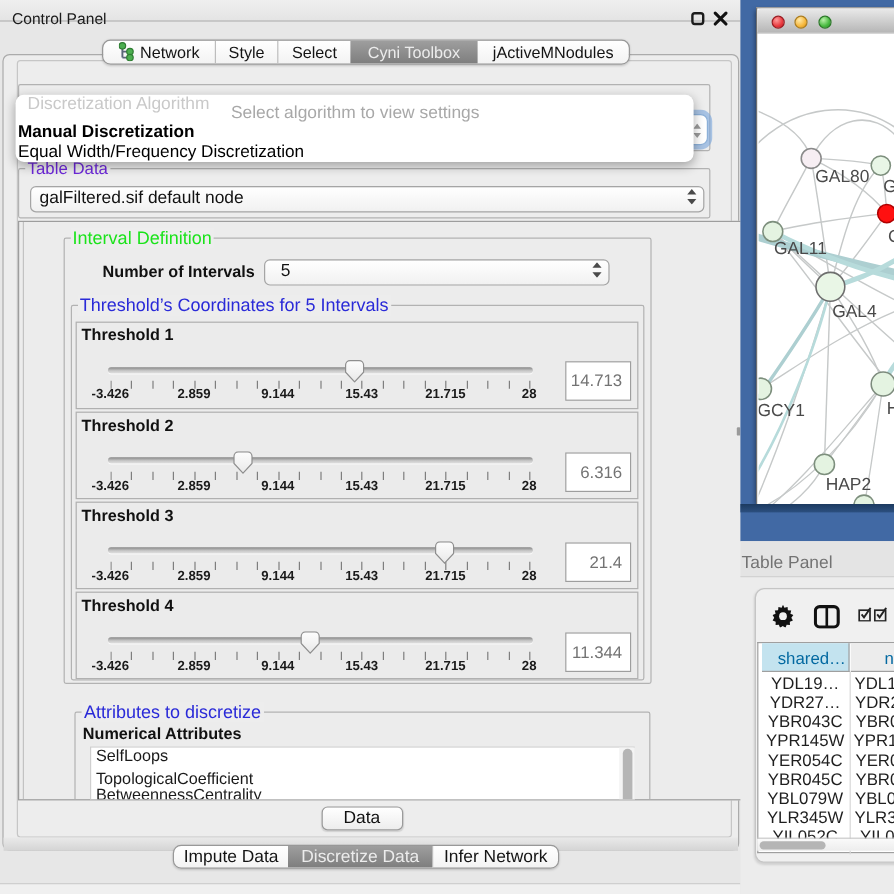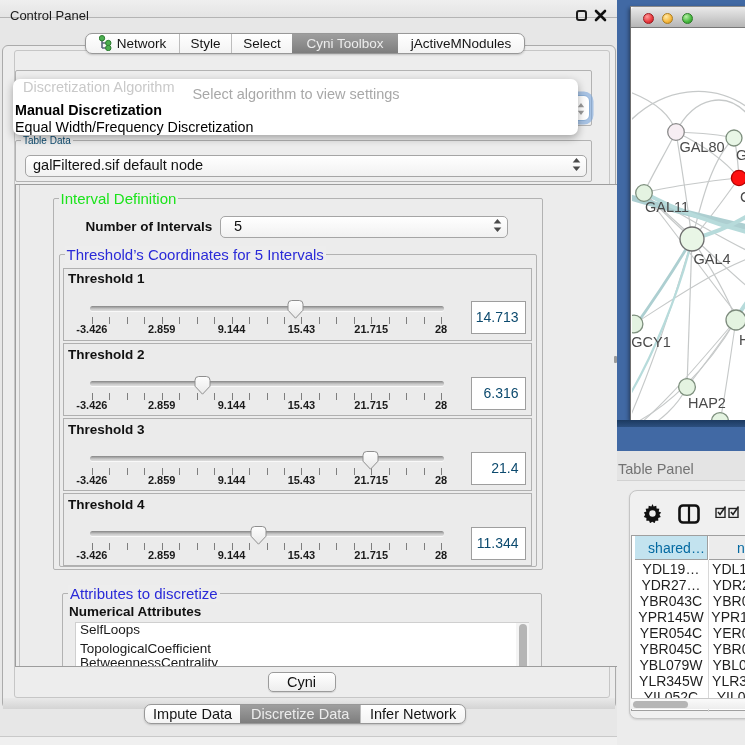--- a/index.html
+++ b/index.html
@@ -17,42 +17,42 @@
 
 .tabbar{position:absolute;display:flex;border:1px solid #989898;border-radius:7px;
  overflow:hidden;background:linear-gradient(#ffffff,#f3f3f3);box-shadow:0 1px 2px rgba(0,0,0,0.18)}
 .tabbar{font-size:13.5px}
 .tab{display:flex;align-items:center;justify-content:center;font-size:inherit;color:#141414;height:100%}
 .tab.sep{border-left:1px solid #bdbdbd}
 .tab.dark{background:linear-gradient(#9e9e9e,#7e7e7e);color:#ececec;border-left:none}
 
 .group{position:absolute;border:1px solid #b2b2b2;border-radius:2px}
 .gtitle{position:absolute;top:-9px;left:5px;background:#ededed;padding:0 2px;
- font-size:10px;color:#0c4a6e;line-height:17px;white-space:nowrap}
+ font-size:14px;color:#6d28d9;line-height:17px;white-space:nowrap}
 
 .combo{position:absolute;background:linear-gradient(#ffffff,#f1f1f1);border:1px solid #a5a5a5;
  border-radius:5px;font-size:14.5px;color:#111}
 .combo .ctext{position:absolute;left:7px;top:44%;transform:translateY(-50%);white-space:nowrap}
 .combo .arr{position:absolute;right:5px;top:50%;transform:translateY(-50%)}
 
 #scrollpane{position:absolute;left:15px;top:184px;width:702px;height:483px;
  border:1px solid #9d9d9d;background:#ececec;overflow:hidden}
 #vsb{position:absolute;right:0;top:0;width:18px;height:100%;
  background:linear-gradient(90deg,#f6f6f6,#ffffff 40%,#efedec);border-left:1px solid #d6d6d6}
 #vsb .th{position:absolute;left:3.5px;top:16px;width:10px;height:414px;background:#b7b7b7;border-radius:5px}
 
 .spanel{position:absolute;left:46.5px;width:469px;height:73px;background:#ebebeb;
  border:1px solid #b0b0b0}
 .stitle{position:absolute;left:4.5px;top:2.5px;font-size:13.5px;font-weight:bold;color:#111}
 .strack{position:absolute;left:26.5px;top:37px;width:354px;height:5px;border-radius:3px;
  background:linear-gradient(#858585,#c9c9c9 60%,#dedede);box-shadow:0 1px 0 rgba(255,255,255,0.7)}
 .slbl{position:absolute;top:54.5px;transform:translateX(-50%);font-size:11px;font-weight:bold;color:#1a1a1a}
 .sthumb{position:absolute;top:31.5px;width:17px;height:19px}
 .sval{position:absolute;left:407px;top:32.5px;width:55px;height:33px;background:#fff;
- border:1px solid #9e9e9e;font-size:14px;color:#0c4a6e;text-align:right;
+ border:1px solid #9e9e9e;font-size:14px;color:#737373;text-align:right;
  padding-right:6px;line-height:31px}
 
 #attrlist{position:absolute;left:59px;top:437px;width:454px;height:100px;background:#fff;
  border:1px solid #cfcfcf}
 .litem{position:absolute;left:4px;font-size:13.5px;color:#1a1a1a}
 
 #popup{position:absolute;left:13px;top:79px;width:565px;height:56px;background:#fff;
  border-radius:7px;box-shadow:0 3px 9px rgba(0,0,0,0.32);z-index:30}
 
 #apply{position:absolute;left:267.5px;top:671.5px;width:68px;height:20px;
@@ -341,21 +341,21 @@
         <span class="litem" style="top:17.5px">TopologicalCoefficient</span>
         <span class="litem" style="top:32px">BetweennessCentrality</span>
         <div class="abs" style="left:440px;top:0px;width:13px;height:98px;background:#f4f4f4">
           <div style="position:absolute;left:3px;top:1px;width:8px;height:96px;background:#b5b5b5;border-radius:4px"></div>
         </div>
       </div>
       <div id="vsb">
         <div class="th"></div>
       </div>
     </div>
-    <div id="apply">Cyni</div>
+    <div id="apply">Data</div>
     <div class="tabbar" style="left:143.7px;top:703.8px;width:322.6px;height:20.4px;z-index:20;font-size:14.5px">
       <div class="tab" style="width:95.8px">Impute Data</div>
       <div class="tab dark" style="width:119.4px">Discretize Data</div>
       <div class="tab sep" style="width:105.4px">Infer Network</div>
     </div>
     <div class="abs" style="left:2.5px;top:698px;width:612px;height:11px;background:linear-gradient(#e9e9e9,#d4d4d4)"></div>
     <div class="abs" style="left:0;top:736px;width:617px;height:1px;background:#c9c9c9"></div>
     <div class="abs" style="left:0;top:737px;width:617px;height:8px;background:#f0f0f0"></div>
     <div class="abs" style="left:614px;top:356px;width:3px;height:7px;background:#9a9a9a;border-radius:1px"></div>
     <div id="right">

